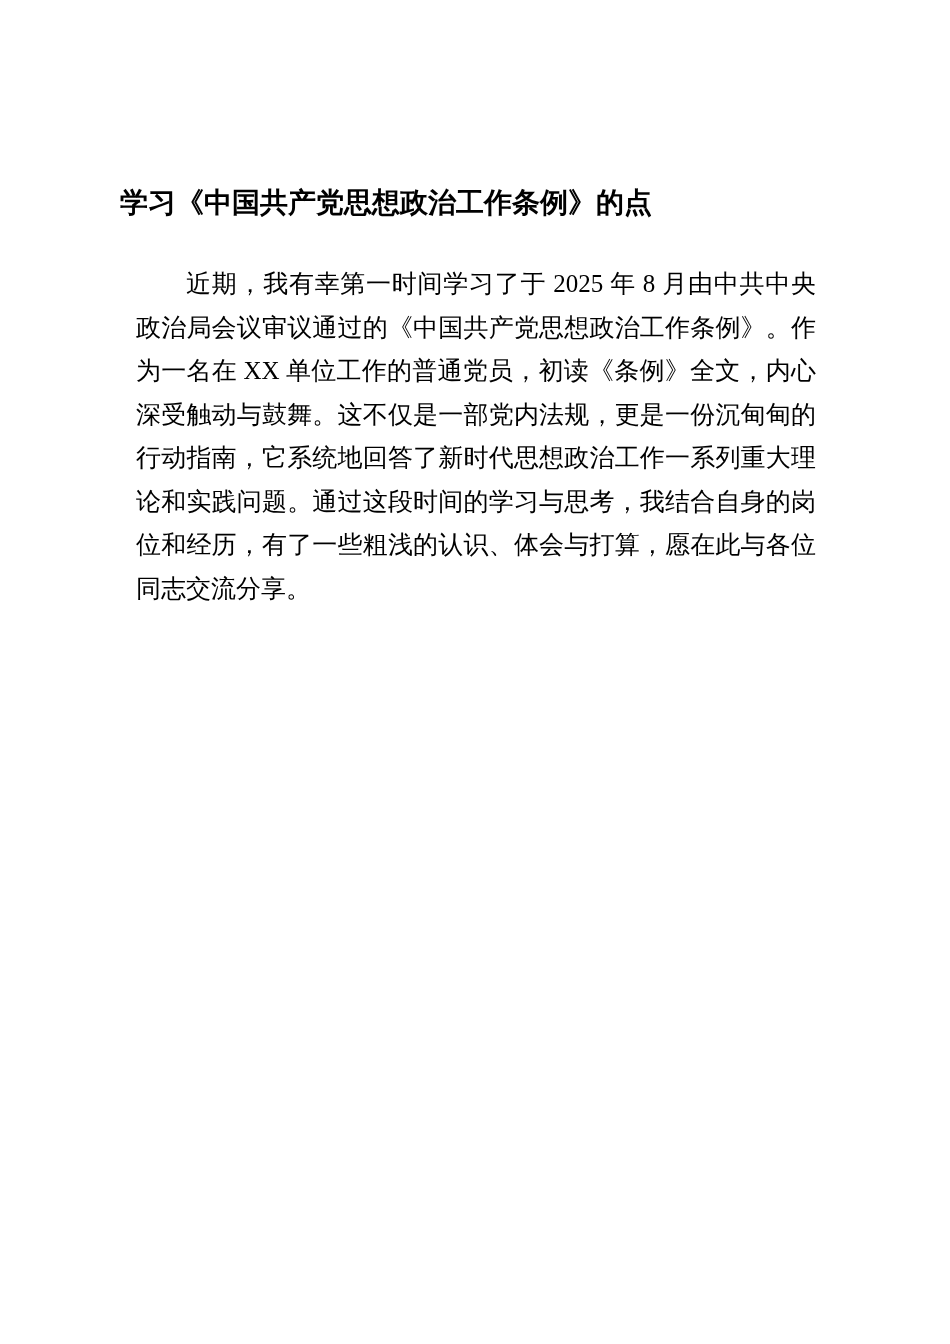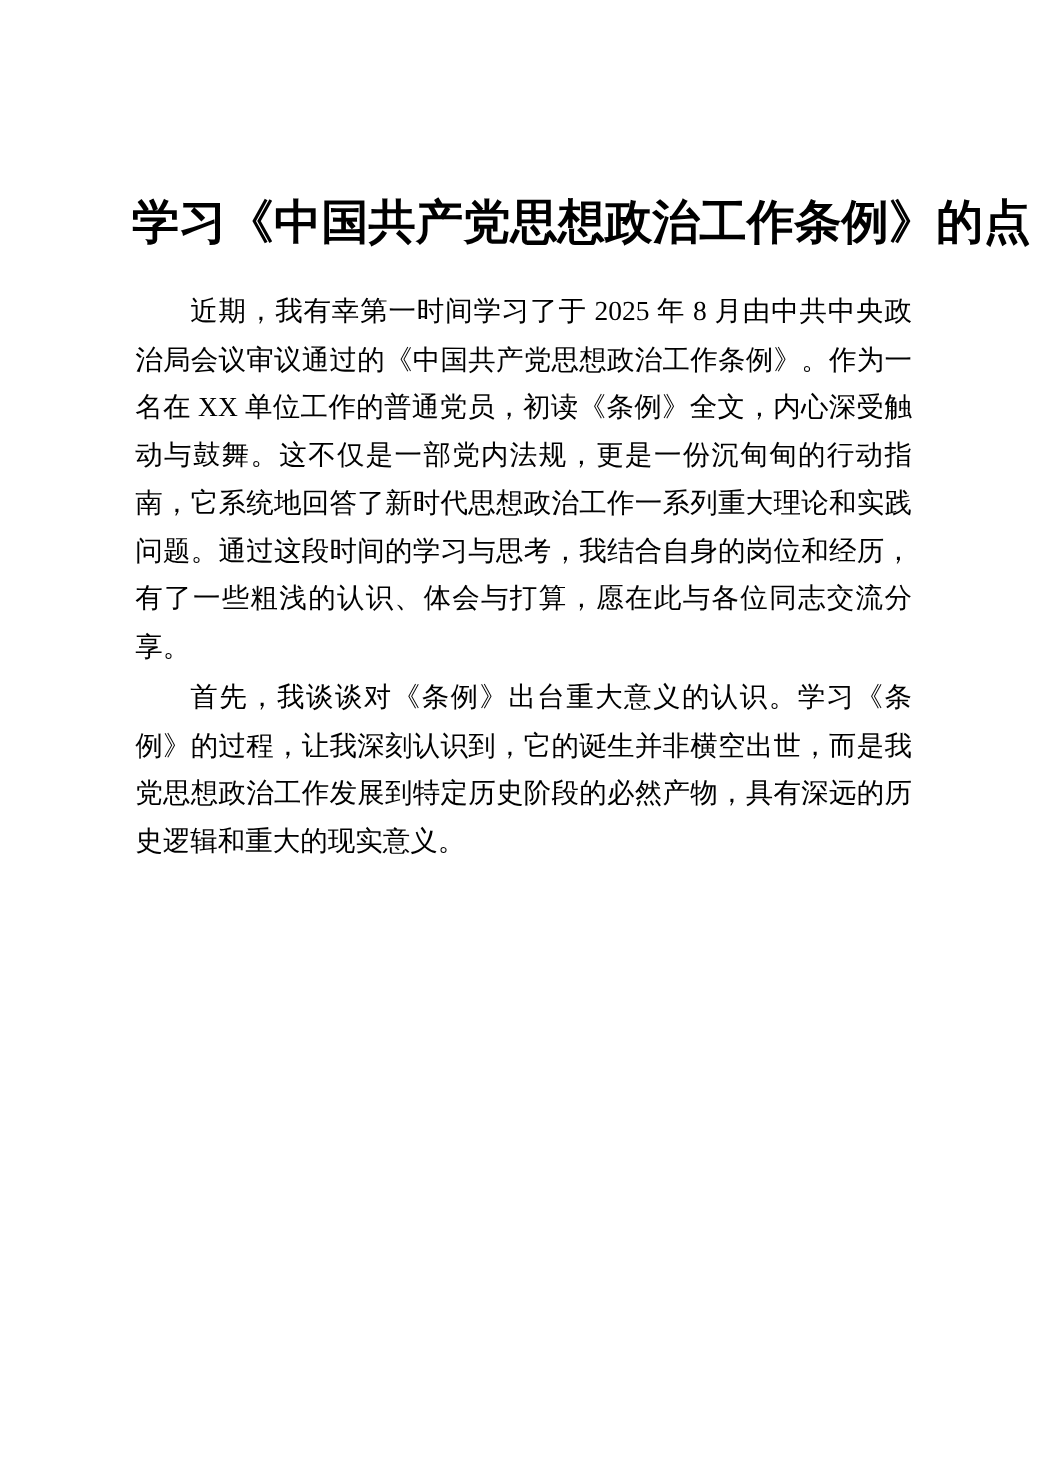--- a/index.html
+++ b/index.html
@@ -16,32 +16,32 @@
     font-family: "Liberation Serif", "DejaVu Serif", serif;
   }
   .page {
     width: 950px;
     height: 1344px;
     background: #ffffff;
     padding: 175px 118px 0 120px;
   }
   .doc-title {
     margin: 0 0 32px 0;
-    font-size: 43px;
+    font-size: 28px;
     font-weight: bold;
     line-height: 55px;
     text-align: left;
     letter-spacing: 0;
   }
   .title-line {
     display: block;
     white-space: nowrap;
   }
   .para {
-    margin: 3px;
+    margin: 16px;
     font-size: 25px;
     font-weight: normal;
     line-height: 43.5px;
     text-align: justify;
     text-justify: inter-ideograph;
     text-indent: 2em;
     word-break: break-all;
   }
   .heading {
     font-weight: bold;
@@ -50,14 +50,13 @@
   }
 </style>
 </head>
 <body>
 
 <div class="page">
   <h1 class="doc-title">
     <span class="title-line">学习《中国共产党思想政治工作条例》的点</span>
   </h1>
   <p class="para">近期，我有幸第一时间学习了于 2025 年 8 月由中共中央政治局会议审议通过的《中国共产党思想政治工作条例》。作为一名在 XX 单位工作的普通党员，初读《条例》全文，内心深受触动与鼓舞。这不仅是一部党内法规，更是一份沉甸甸的行动指南，它系统地回答了新时代思想政治工作一系列重大理论和实践问题。通过这段时间的学习与思考，我结合自身的岗位和经历，有了一些粗浅的认识、体会与打算，愿在此与各位同志交流分享。</p>
-  <p class="para">首先，我谈谈对《条例》出台重大意义的认识。学习《条例》的过程，让我深刻认识到，它的诞生并非横空出世，而是我党思想政治工作发展到特定历史阶段的必然产物，具有深远的历史逻辑和重大的现实意义。</p>
 </div>
 
 </body></html>

